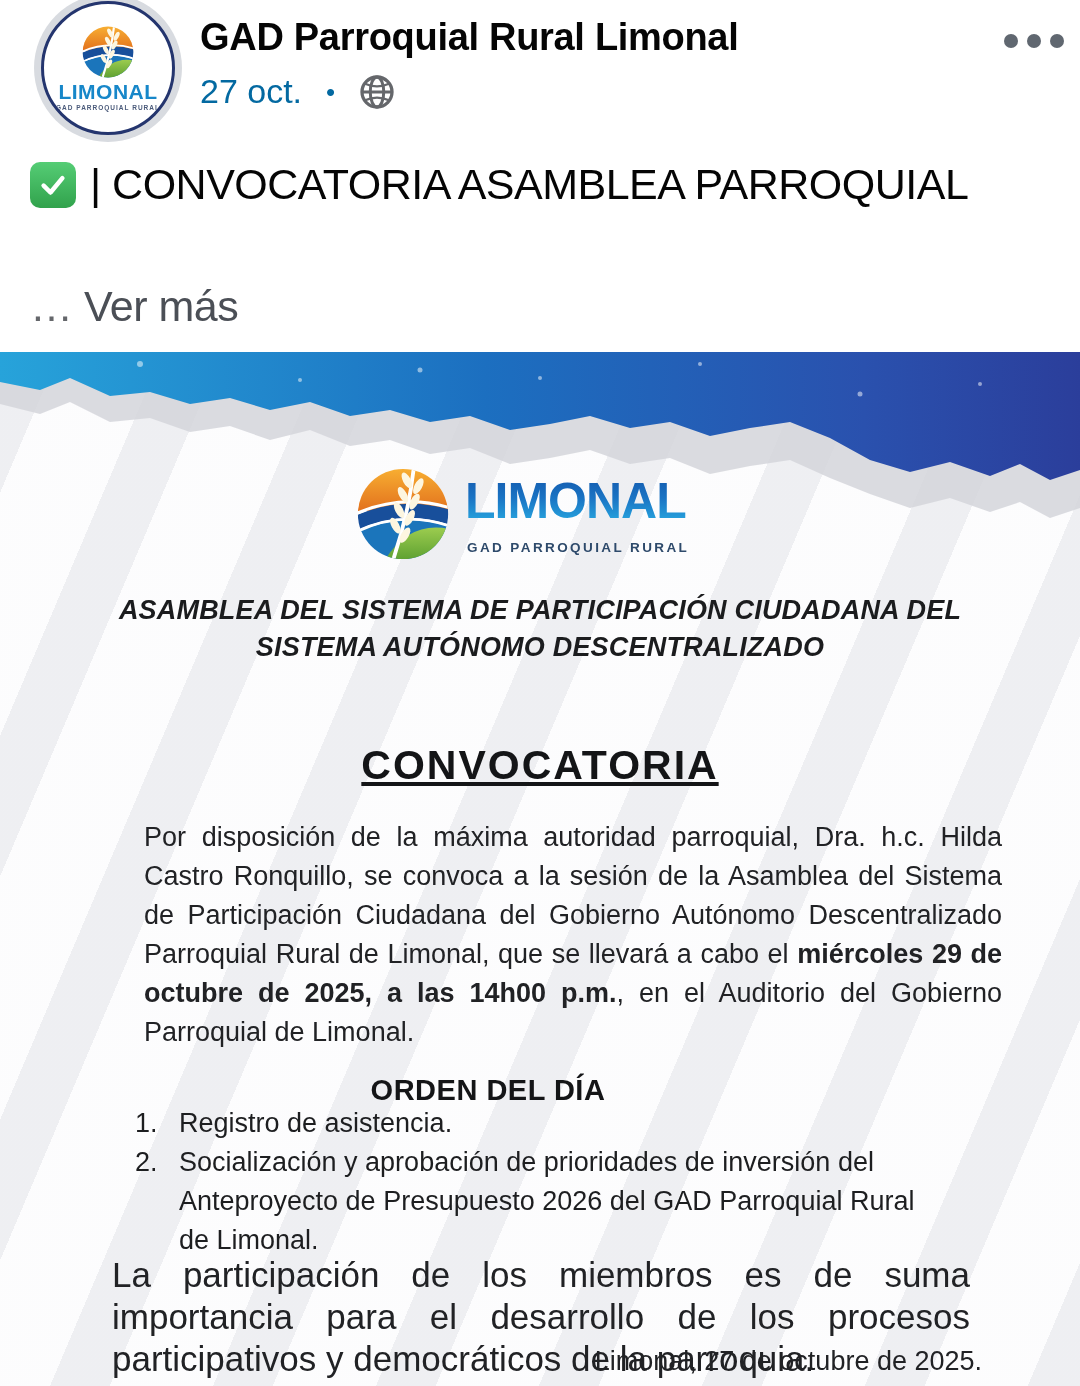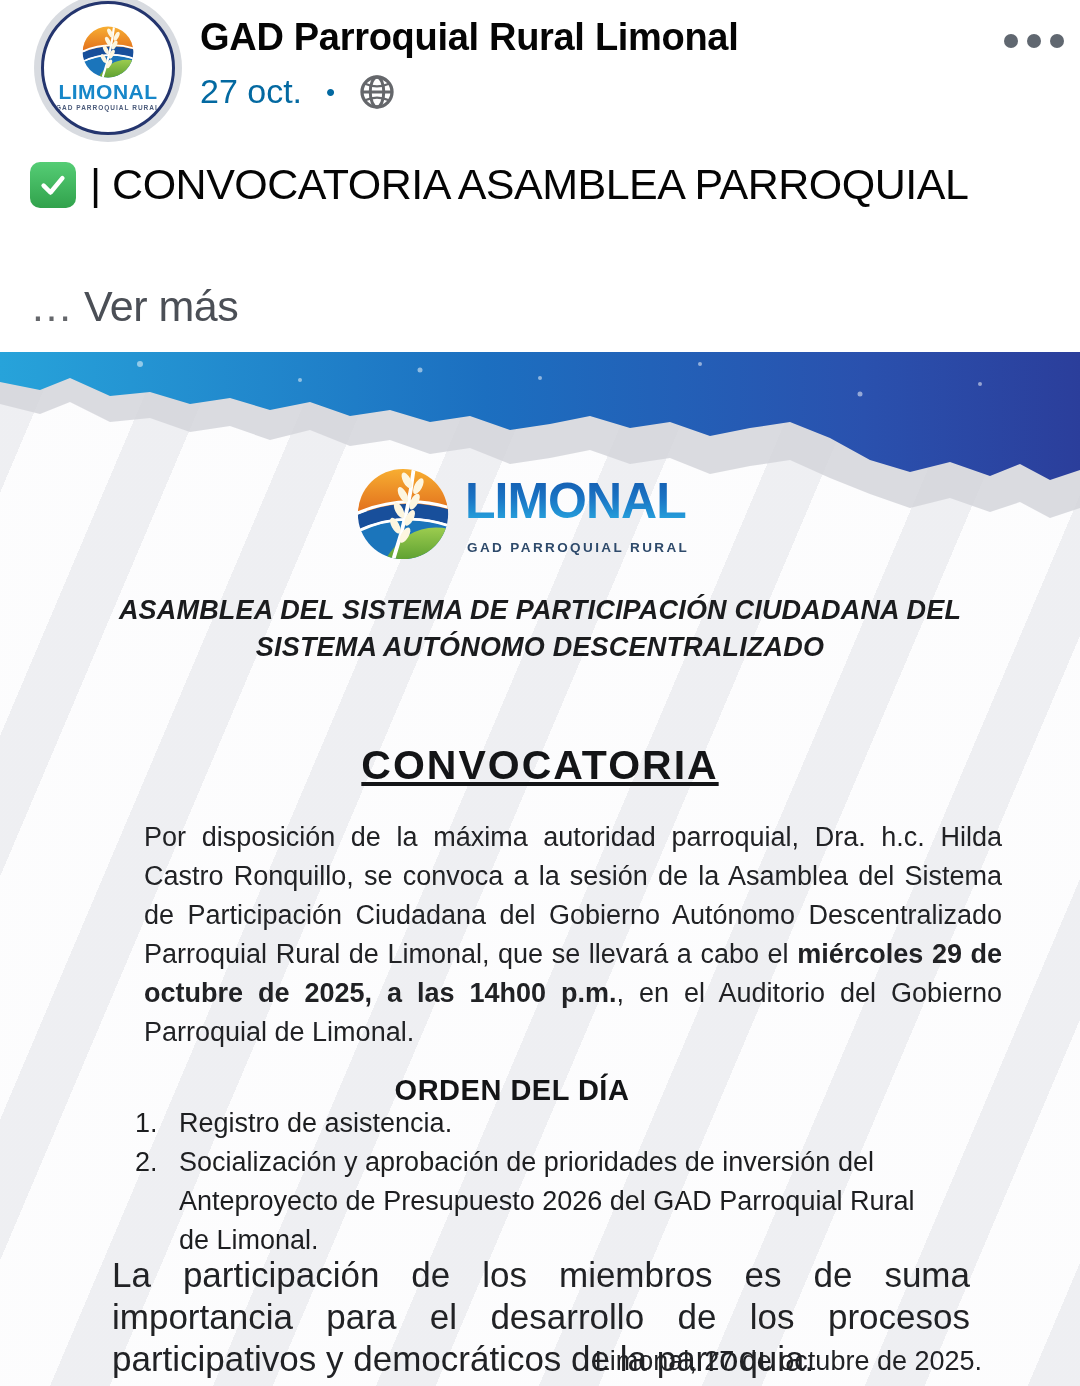--- a/index.html
+++ b/index.html
@@ -69,21 +69,21 @@
     position:absolute;left:0;top:390px;width:1080px;text-align:center;
     font-size:41px;font-weight:800;letter-spacing:2px;color:#141517;text-decoration:underline;
   }
   .flyer-body{
     position:absolute;left:112px;top:466px;width:858px;
     font-size:27px;line-height:39px;text-align:justify;color:#212225;margin-left:32px;
   }
   .flyer-body b{font-weight:800;}
   .agenda-title{
     position:absolute;left:0;top:722px;width:976px;text-align:center;
-    font-size:29px;font-weight:800;letter-spacing:.5px;color:#141517;margin-left:24px;
+    font-size:29px;font-weight:800;letter-spacing:.5px;color:#141517;
   }
   .agenda{position:absolute;left:135px;top:752px;width:780px;font-size:27px;line-height:39px;}
   .agenda-row{display:flex;}
   .agenda-num{width:44px;flex:0 0 auto;}
   .agenda-text{flex:1;}
   .flyer-closing{
     position:absolute;left:112px;top:902px;width:858px;
     font-size:35px;line-height:42px;text-align:justify;color:#212225;
   }
   .flyer-dateline{

